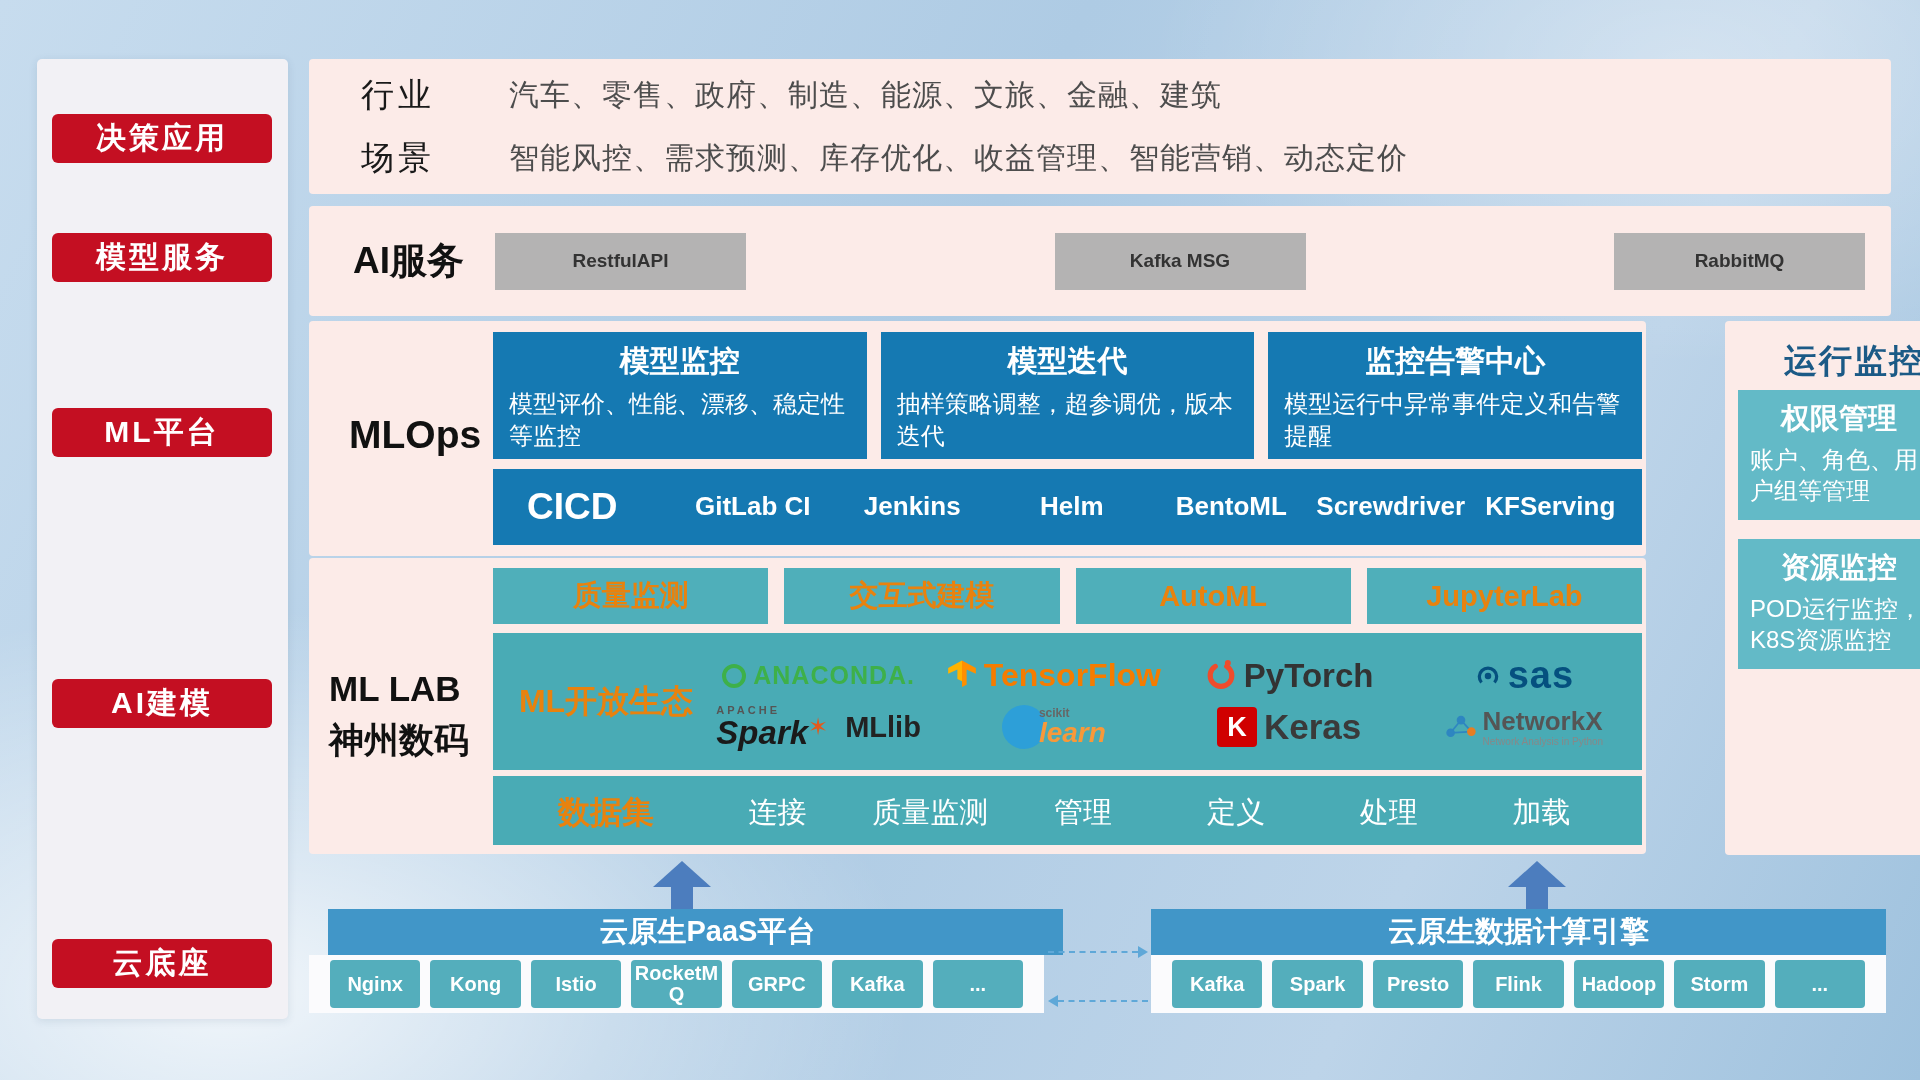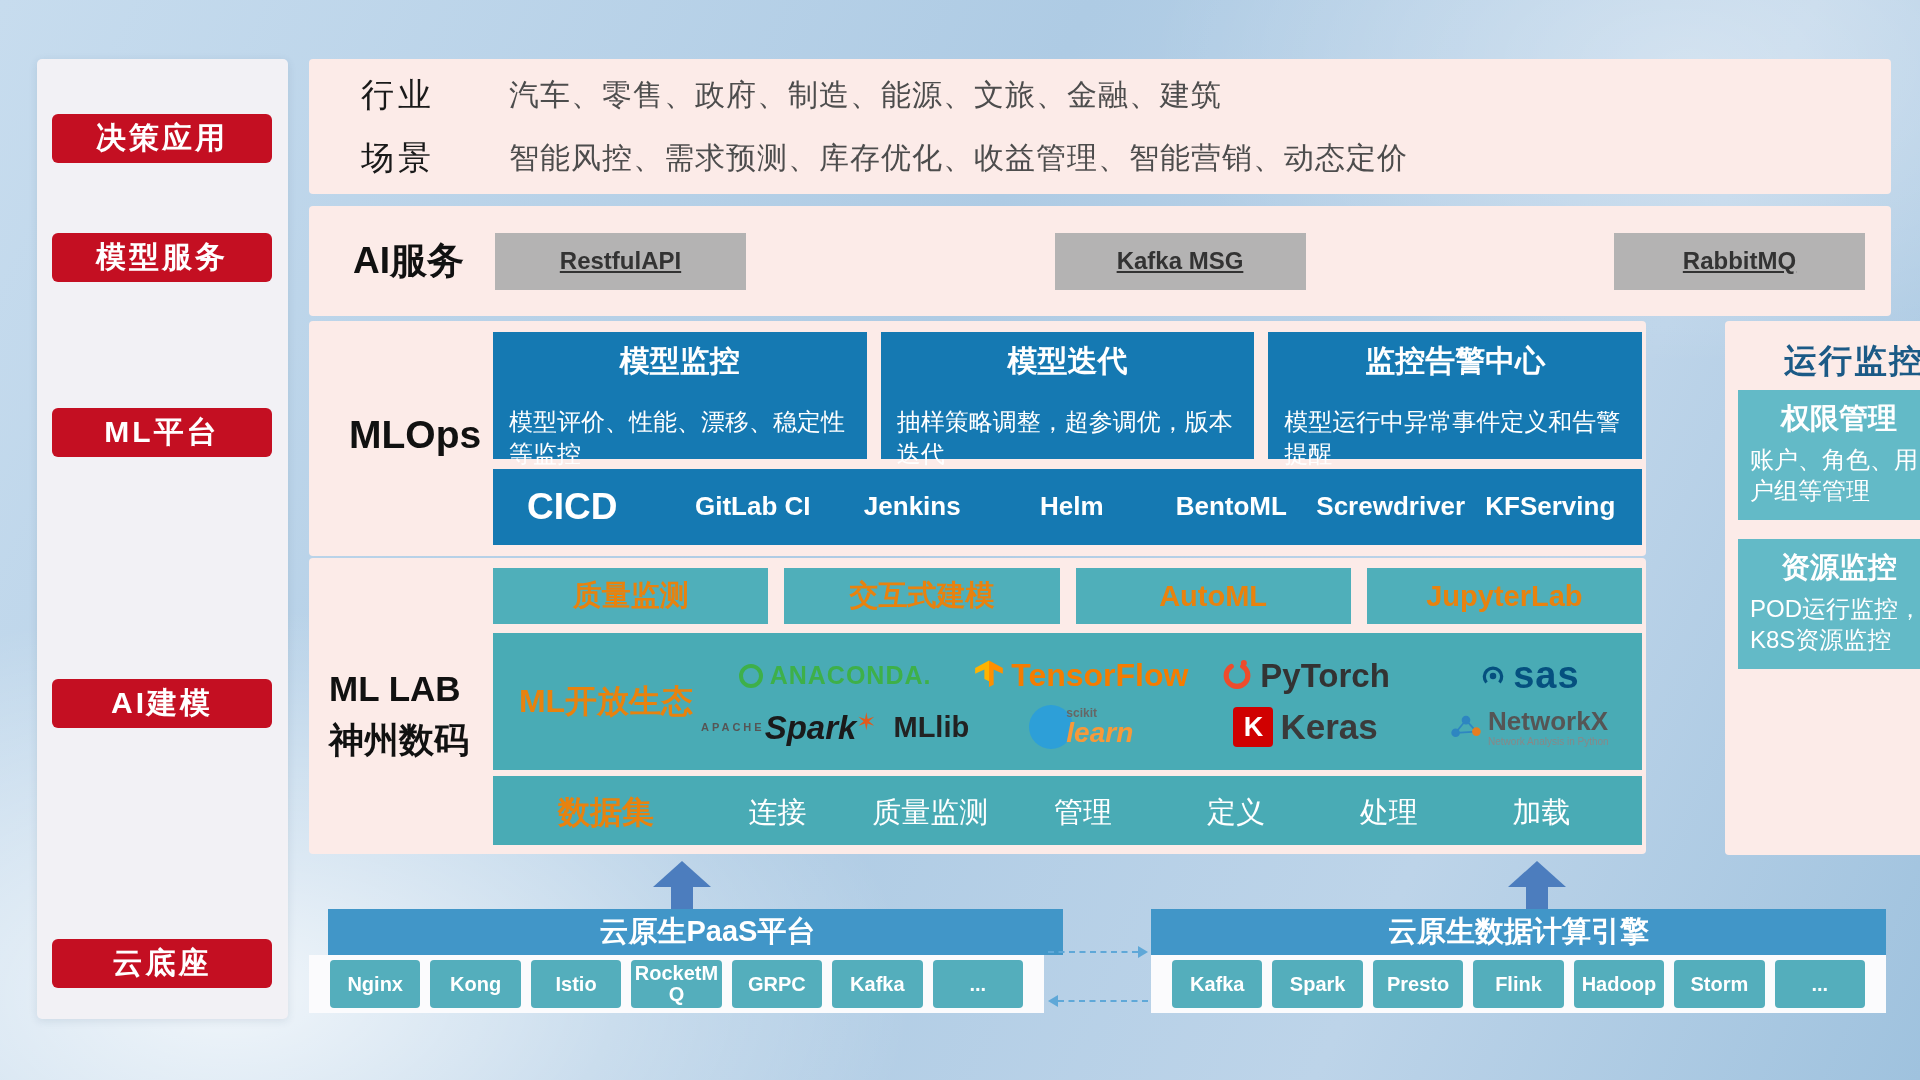--- a/index.html
+++ b/index.html
@@ -31,28 +31,28 @@
   .ind-row { display:flex; align-items:center; }
   .ind-label { width:148px; font-size:33px; font-weight:normal; color:#1a1a1a; letter-spacing:4px; }
   .ind-value { font-size:30px; color:#4d4d4d; letter-spacing:1px; }
 
   
   .ai-service { left:309px; top:206px; width:1582px; height:110px;
                 display:flex; align-items:center; padding:0 26px 0 44px; }
   .ai-label { width:142px; font-size:37px; font-weight:bold; color:#111; }
   .ai-buttons { flex:1; display:flex; justify-content:space-between; }
   .gray-btn { width:251px; height:57px; background:#b4b3b3; color:#333; font-weight:bold;
-              font-size:24px; display:flex; align-items:center; justify-content:center;text-decoration:underline; }
+              font-size:19px; display:flex; align-items:center; justify-content:center; }
 
   
   .mlops { left:309px; top:321px; width:1337px; height:235px; }
   .mlops-label { position:absolute; left:40px; top:92px; font-size:39px; font-weight:bold; color:#111; }
   .mlops-cards { position:absolute; left:184px; top:11px; width:1149px; height:127px; display:flex; gap:14px; }
   .blue-card { flex:1; background:#1579b2; color:#fff; padding:9px 16px; }
-  .blue-card .t { text-align:center; font-size:30px; font-weight:bold; margin-bottom:24px; }
+  .blue-card .t { text-align:center; font-size:30px; font-weight:bold; margin-bottom:6px; }
   .blue-card .d { font-size:24px; line-height:1.32; }
   .cicd { position:absolute; left:184px; top:148px; width:1149px; height:76px; background:#1579b2;
           color:#fff; display:flex; align-items:center; padding:0 12px 0 34px; }
   .cicd-label { width:146px; font-size:37px; font-weight:bold; }
   .cicd-items { flex:1; display:flex; align-items:center; }
   .cicd-item { flex:1; text-align:center; font-size:26px; font-weight:bold; overflow-wrap:anywhere; line-height:1.05; }
 
   
   .mllab { left:309px; top:558px; width:1337px; height:296px; }
   .mllab-label { position:absolute; left:20px; top:106px; width:164px; font-size:35px;
@@ -63,21 +63,21 @@
   .eco { position:absolute; left:184px; top:75px; width:1149px; height:137px; background:#49abb5;
          display:flex; align-items:center; padding-left:18px; }
   .eco-label { width:190px; font-size:32px; font-weight:bold; color:#e8820e; text-align:center; }
   .eco-logos { flex:1; display:grid; grid-template-columns:repeat(4,1fr); row-gap:8px; align-items:center; }
   .logo { display:flex; align-items:center; justify-content:center; gap:7px; }
   .ico-ring { width:24px; height:24px; border:4px solid #3eb049; border-radius:50%; }
   .anaconda-text { color:#3eb049; font-weight:bold; font-size:25px; letter-spacing:1px; }
   .tf-text { color:#f57c00; font-weight:bold; font-size:32px; }
   .pt-text { color:#333; font-weight:bold; font-size:33px; }
   .sas-text { color:#05507f; font-weight:bold; font-size:38px; letter-spacing:1px; }
-  .spark-stack { display:flex; flex-direction:row; align-items:center; line-height:1; }
+  .spark-stack { display:flex; flex-direction:column; line-height:1; }
   .apache-text { font-size:11px; color:#555; letter-spacing:3px; font-weight:bold; }
   .spark-row { display:flex; align-items:flex-end; }
   .spark-text { color:#1a1a1a; font-weight:bold; font-style:italic; font-size:33px; }
   .spark-star { color:#e25a1c; font-size:24px; transform:translateY(-10px); }
   .mllib-text { color:#222; font-weight:bold; font-size:29px; margin-left:10px; }
   .sk-blob { width:44px; height:44px; border-radius:50%; background:#2d9fd8; }
   .sk-stack { display:flex; flex-direction:column; line-height:1; margin-left:-14px; }
   .sk-top { font-size:12px; color:#666; font-weight:bold; }
   .sk-learn { color:#f89939; font-weight:bold; font-style:italic; font-size:28px; }
   .keras-k { width:40px; height:40px; background:#d00000; color:#fff; font-weight:bold; font-size:27px;

